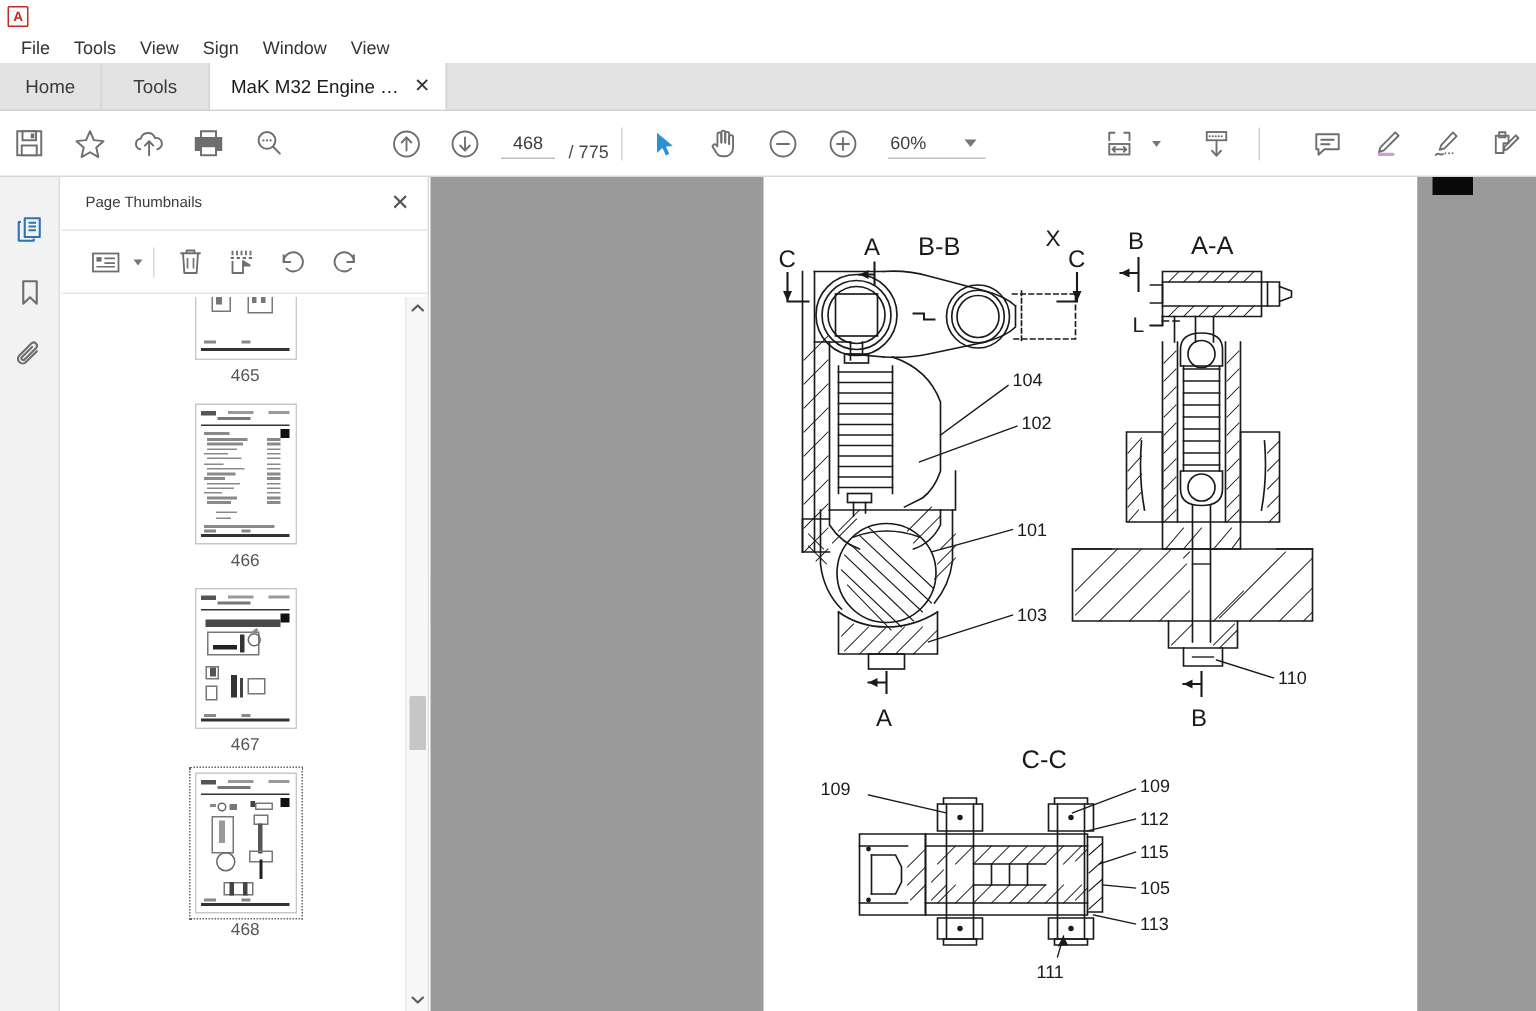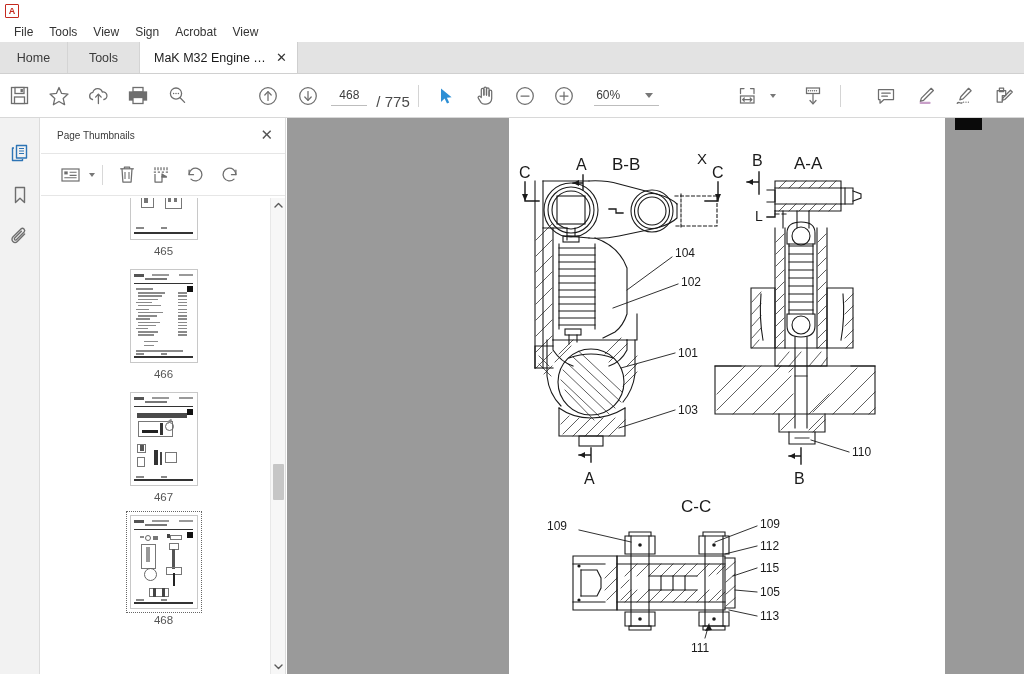--- a/index.html
+++ b/index.html
@@ -83,21 +83,21 @@
 
   .pagebox {
     display: flex; align-items: center; margin-left: 4px;
     font-size: 12px; color: #3c3c3c;
   }
   .page-input {
     width: 36px; height: 20px; border: none; border-bottom: 1px solid #bdbdbd;
     background: #fff; font-size: 12px; color: #3c3c3c; text-align: center;
     font-family: "Liberation Sans", sans-serif; outline: none;
   }
-  .page-total { margin-left: 9px; font-size: 15px; color: #4a4a4a; white-space: nowrap; margin-top: 11px; }
+  .page-total { margin-left: 9px; font-size: 12px; color: #4a4a4a; white-space: nowrap; margin-top: 11px; }
 
   .zoombox {
     display: flex; align-items: center; margin-left: 10px;
     border-bottom: 1px solid #bdbdbd; height: 21px; padding: 0 2px;
   }
   .zoom-val {
     width: 40px; font-size: 12px; color: #3c3c3c; 
   }
   .caret-dn {
     width: 0; height: 0; border-left: 4px solid transparent; border-right: 4px solid transparent;
@@ -224,21 +224,21 @@
 
   <div class="titlebar">
     <div class="app-icon">A</div>
   </div>
 
   <div class="menubar">
     <div class="mi">File</div>
     <div class="mi">Tools</div>
     <div class="mi">View</div>
     <div class="mi">Sign</div>
-    <div class="mi">Acrobat</div>
+    <div class="mi">Window</div>
     <div class="mi">View</div>
   </div>
 
   <div class="tabstrip">
     <div class="tab home">Home</div>
     <div class="tab tools">Tools</div>
     <div class="tab doc">
       <span class="tab-label">MaK M32 Engine o...</span>
       <span class="tab-close">✕</span>
     </div>

